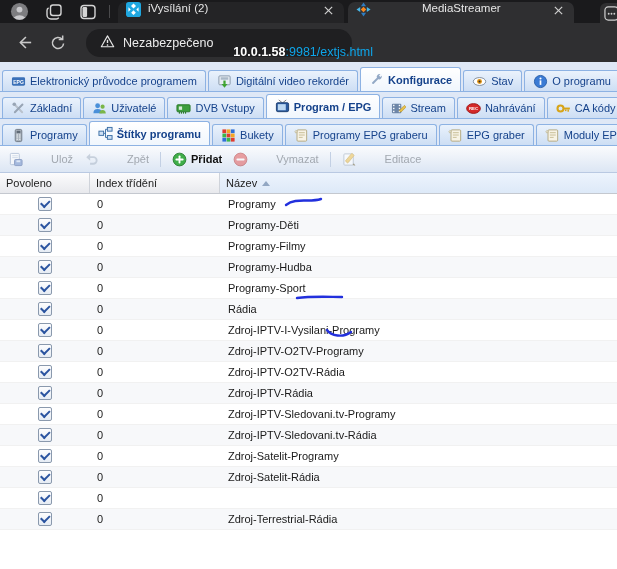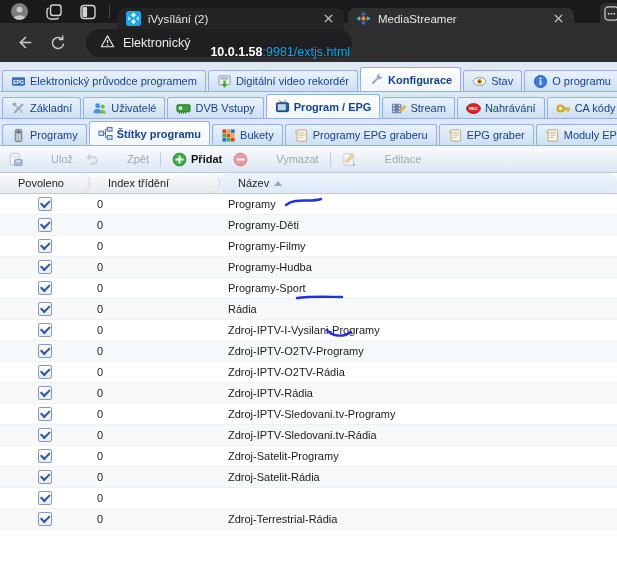--- a/index.html
+++ b/index.html
@@ -4,24 +4,24 @@
 <style>
   html,body{margin:0;padding:0;background:#fff;}
   #app{position:relative;width:617px;height:569px;overflow:hidden;
        font-family:"Liberation Sans",sans-serif;background:#fff;}
 
   
   .chrome-tabstrip{height:23px;background:#1a1a1c;display:flex;align-items:center;position:relative;}
   .pinned{display:flex;align-items:center;gap:16px;padding:0 12px 0 10px;}
   .pinned svg{display:block;}
   .strip-sep{width:1px;height:13px;background:#4a4a4c;margin-right:8px;}
-  .chrome-tab{height:21px;width:226px;margin-top:8px;margin-right:4px;border-radius:7px 7px 0 0;
-      display:flex;align-items:center;padding:0 8px;box-sizing:border-box;
+  .chrome-tab{height:21px;width:226px;margin-top:2px;margin-right:4px;border-radius:7px 7px 0 0;
+      display:flex;align-items:flex-start;padding:0 8px;box-sizing:border-box;
       background:#242426;color:#e6e6e6;font-size:11.5px;}
-  .chrome-tab.active{background:#2f2f31;}
+  .chrome-tab.active{background:#2f2f31;gap:44px;}
   .chrome-tab .favicon{width:15px;height:15px;margin-right:7px;flex:none;}
   .chrome-tab .favicon svg{width:15px;height:15px;display:block;}
   .chrome-tab .t-title{flex:1;overflow:hidden;white-space:nowrap;text-overflow:ellipsis;}
   .tab-close{width:16px;height:16px;flex:none;display:flex;align-items:center;justify-content:center;}
   .edge-corner-icon{position:absolute;right:-5px;top:3px;width:22px;height:20px;background:#2f2f31;
       border-radius:6px 0 0 0;display:flex;align-items:center;justify-content:center;}
 
   .chrome-toolbar{height:39px;background:#2f2f31;display:flex;align-items:center;padding:0 10px;gap:6px;}
   .nav-btn{width:28px;height:28px;display:flex;align-items:center;justify-content:center;flex:none;}
   .omnibox{height:28px;margin-left:8px;background:#1f1f21;border-radius:14px;display:flex;align-items:center;
@@ -49,22 +49,22 @@
   .tb-btn .bicon{width:15px;height:15px;}
   .tb-btn .bicon svg{width:15px;height:15px;display:block;}
   .tb-btn.disabled{color:#a2a8b0;gap:28px;}
   .tb-btn.disabled .bicon{opacity:.55;}
   .tb-btn.enabled{color:#111;font-weight:bold;}
   .tb-sep{width:1px;height:15px;background:#c3d0e4;margin:0 4px;flex:none;}
 
   
   .grid-header{display:flex;height:21px;flex:none;background:linear-gradient(#fcfcfd,#e8e9ed);
       border-bottom:1px solid #c4c8cf;font-size:11px;color:#222;box-sizing:border-box;}
-  .gh-cell{display:flex;align-items:center;gap:5px;padding:0 18px;border-right:1px solid #cfd3da;
-      box-sizing:border-box;overflow:hidden;white-space:nowrap;border-radius:9px;}
+  .gh-cell{display:flex;align-items:center;gap:5px;padding:0 6px;border-right:1px solid #cfd3da;
+      box-sizing:border-box;overflow:hidden;white-space:nowrap;}
   .gh-c1{width:90px;flex:none;}
   .gh-c2{width:130px;flex:none;}
   .gh-c3{flex:1;background:linear-gradient(#edf4fd,#dde9f8);border-right:none;}
   .sort-asc{width:0;height:0;border-left:4px solid transparent;border-right:4px solid transparent;
       border-bottom:5px solid #92a7c3;margin-top:1px;}
 
   .grid-body{flex:1;background:#fff;overflow:hidden;}
   .grid-row{display:flex;height:21px;align-items:center;border-bottom:1px solid #f1f1f1;
       font-size:11px;color:#1a1a1a;box-sizing:border-box;}
   .grid-row.alt{background:#f7f8fa;}
@@ -169,21 +169,21 @@
         </svg>
     </span>
     <div class="omnibox">
       <span>
         <svg width="15" height="15" viewBox="0 0 16 16" fill="none" stroke="#e8e8e8" stroke-width="1.2">
             <path d="M8 2 L14.6 13.6 H1.4Z" stroke-linejoin="round"></path>
             <path d="M8 6.2 V9.6" stroke-width="1.5"></path>
             <circle cx="8" cy="11.7" r="0.9" fill="#e8e8e8" stroke="none"></circle>
           </svg>
       </span>
-      <span>Elektronický</span>
+      <span>Nezabezpečeno</span>
       <span class="omni-sep"></span>
       <span style="display:flex;margin-top:18px;">
           <span class="url-host">10.0.1.58</span>
           <span class="url-path">:9981/extjs.html</span>
         </span>
     </div>
   </div>
 
   <div class="ext">
     <div class="tabrow">

